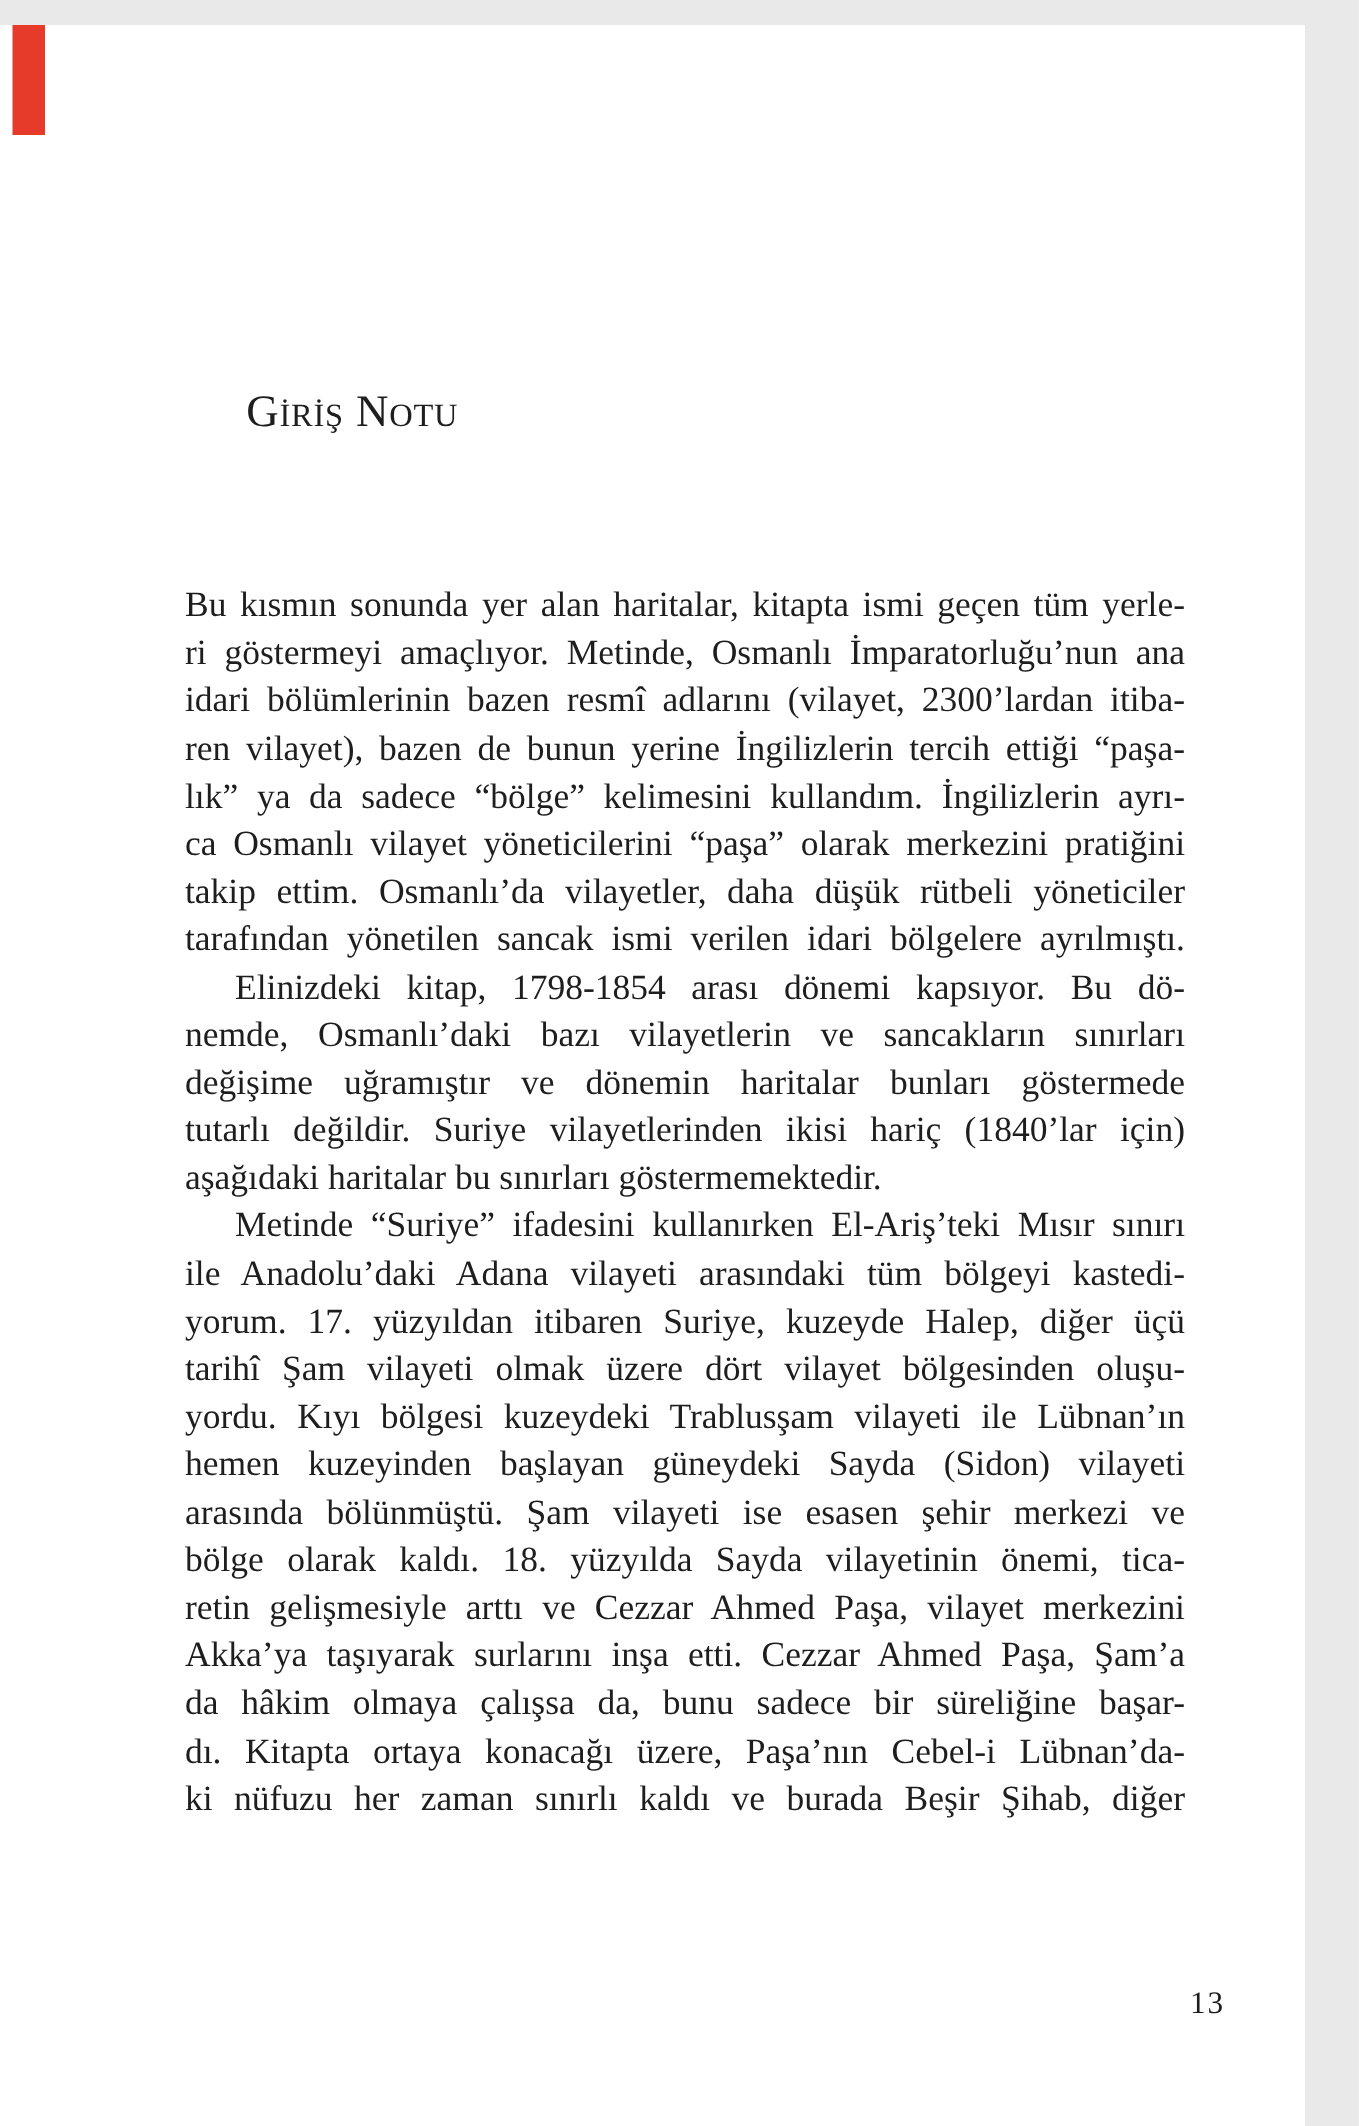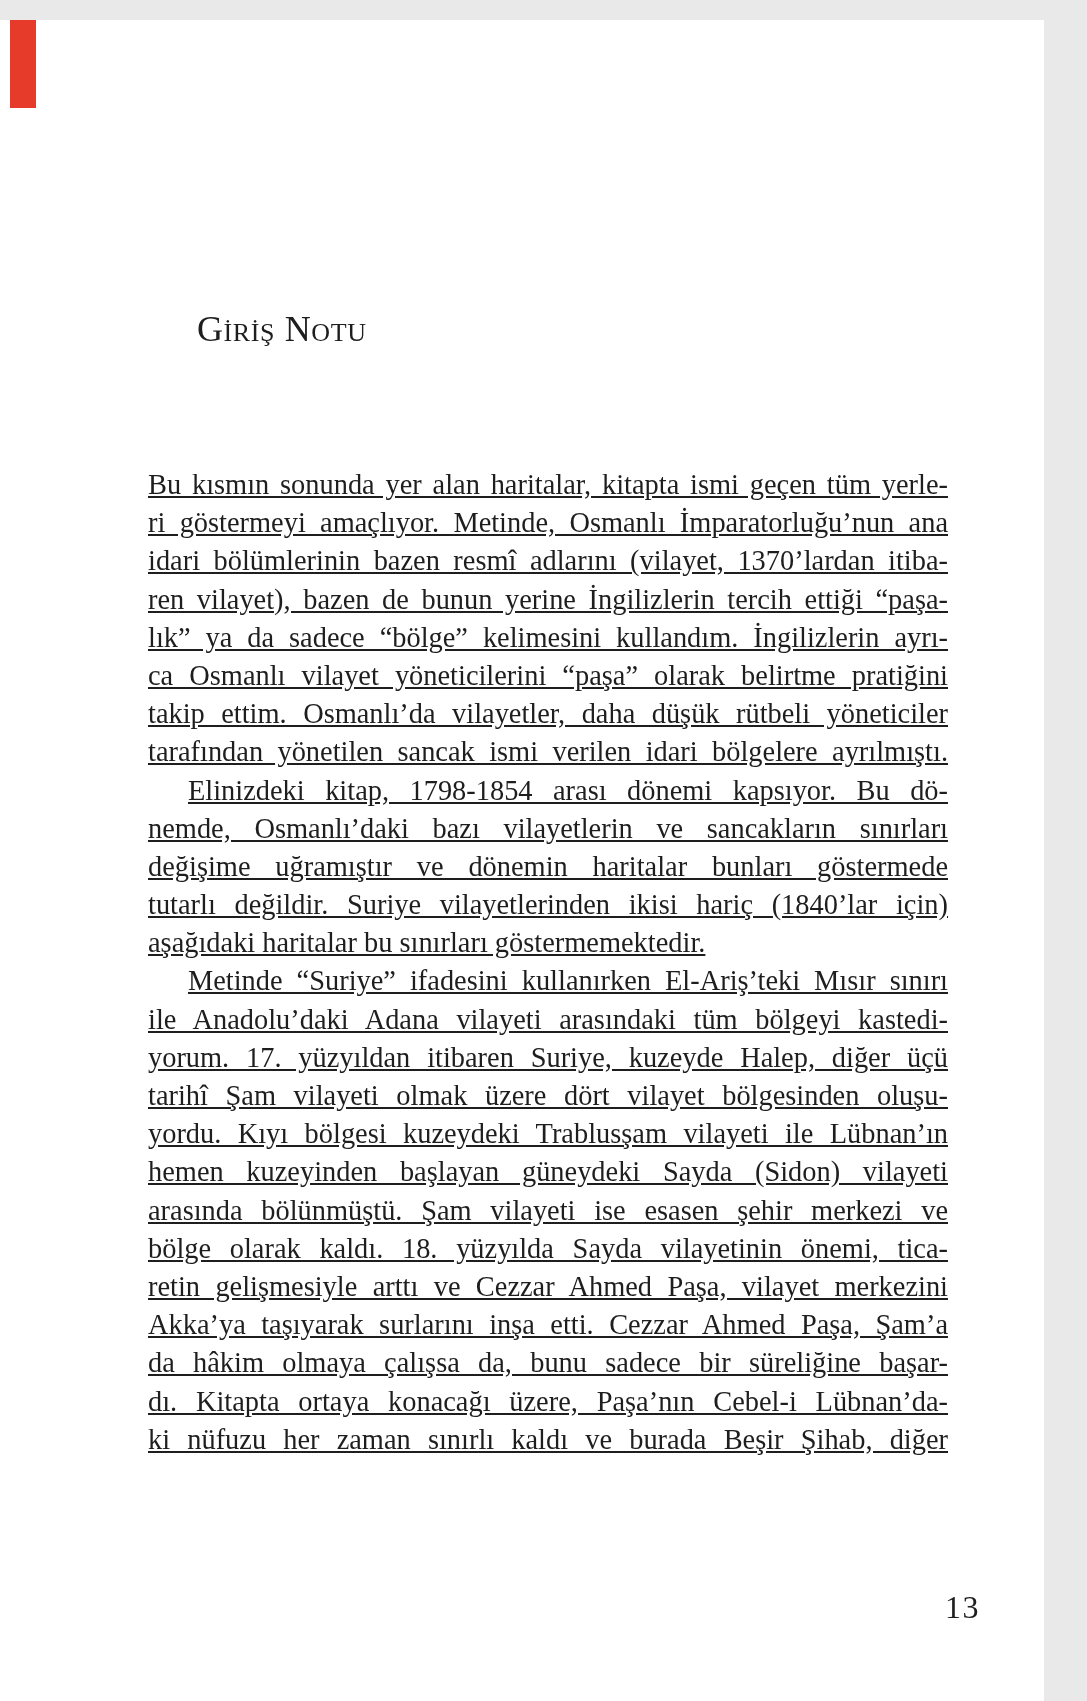--- a/index.html
+++ b/index.html
@@ -40,57 +40,56 @@
   }
   .heading .hb{font-size:36px;}
   .heading .hs{font-size:26px;}
   .body-text{
     position:absolute;
     left:148px;top:446px;
     width:800px;
     font-size:28.4px;
     line-height:38.2px;
     color:var(--ink);
-    text-decoration:underline;
   }
   .line{
     height:38.2px;
     overflow:hidden;
     text-align:justify;
     text-align-last:justify;
     white-space:normal;
   }
   .line.indent{text-indent:40px;}
   .line.flush{text-align-last:left;}
   .folio{
     position:absolute;
     left:880px;top:1569px;
     width:100px;
     text-align:right;
-    font-size:32px;
+    font-size:25px;
     letter-spacing:1.5px;
     color:var(--ink);
   }
 </style>
 </head>
 <body>
 
 <div class="page">
 
   <div class="bookmark"></div>
 
   <h1 class="heading"><span class="hb">G</span><span class="hs">İRİŞ</span><span class="hb"> N</span><span class="hs">OTU</span></h1>
 
   <div class="body-text">
       <div class="line">Bu kısmın sonunda yer alan haritalar, kitapta ismi geçen tüm yerle-</div>
       <div class="line">ri göstermeyi amaçlıyor. Metinde, Osmanlı İmparatorluğu’nun ana</div>
-      <div class="line">idari bölümlerinin bazen resmî adlarını (vilayet, 1370’lardan itiba-</div>
+      <div class="line">idari bölümlerinin bazen resmî adlarını (vilayet, 2300’lardan itiba-</div>
       <div class="line">ren vilayet), bazen de bunun yerine İngilizlerin tercih ettiği “paşa-</div>
       <div class="line">lık” ya da sadece “bölge” kelimesini kullandım. İngilizlerin ayrı-</div>
-      <div class="line">ca Osmanlı vilayet yöneticilerini “paşa” olarak belirtme pratiğini</div>
+      <div class="line">ca Osmanlı vilayet yöneticilerini “paşa” olarak merkezini pratiğini</div>
       <div class="line">takip ettim. Osmanlı’da vilayetler, daha düşük rütbeli yöneticiler</div>
       <div class="line">tarafından yönetilen sancak ismi verilen idari bölgelere ayrılmıştı.</div>
       <div class="line indent">Elinizdeki kitap, 1798-1854 arası dönemi kapsıyor. Bu dö-</div>
       <div class="line">nemde, Osmanlı’daki bazı vilayetlerin ve sancakların sınırları</div>
       <div class="line">değişime uğramıştır ve dönemin haritalar bunları göstermede</div>
       <div class="line">tutarlı değildir. Suriye vilayetlerinden ikisi hariç (1840’lar için)</div>
       <div class="line flush">aşağıdaki haritalar bu sınırları göstermemektedir.</div>
       <div class="line indent">Metinde “Suriye” ifadesini kullanırken El-Ariş’teki Mısır sınırı</div>
       <div class="line">ile Anadolu’daki Adana vilayeti arasındaki tüm bölgeyi kastedi-</div>
       <div class="line">yorum. 17. yüzyıldan itibaren Suriye, kuzeyde Halep, diğer üçü</div>

